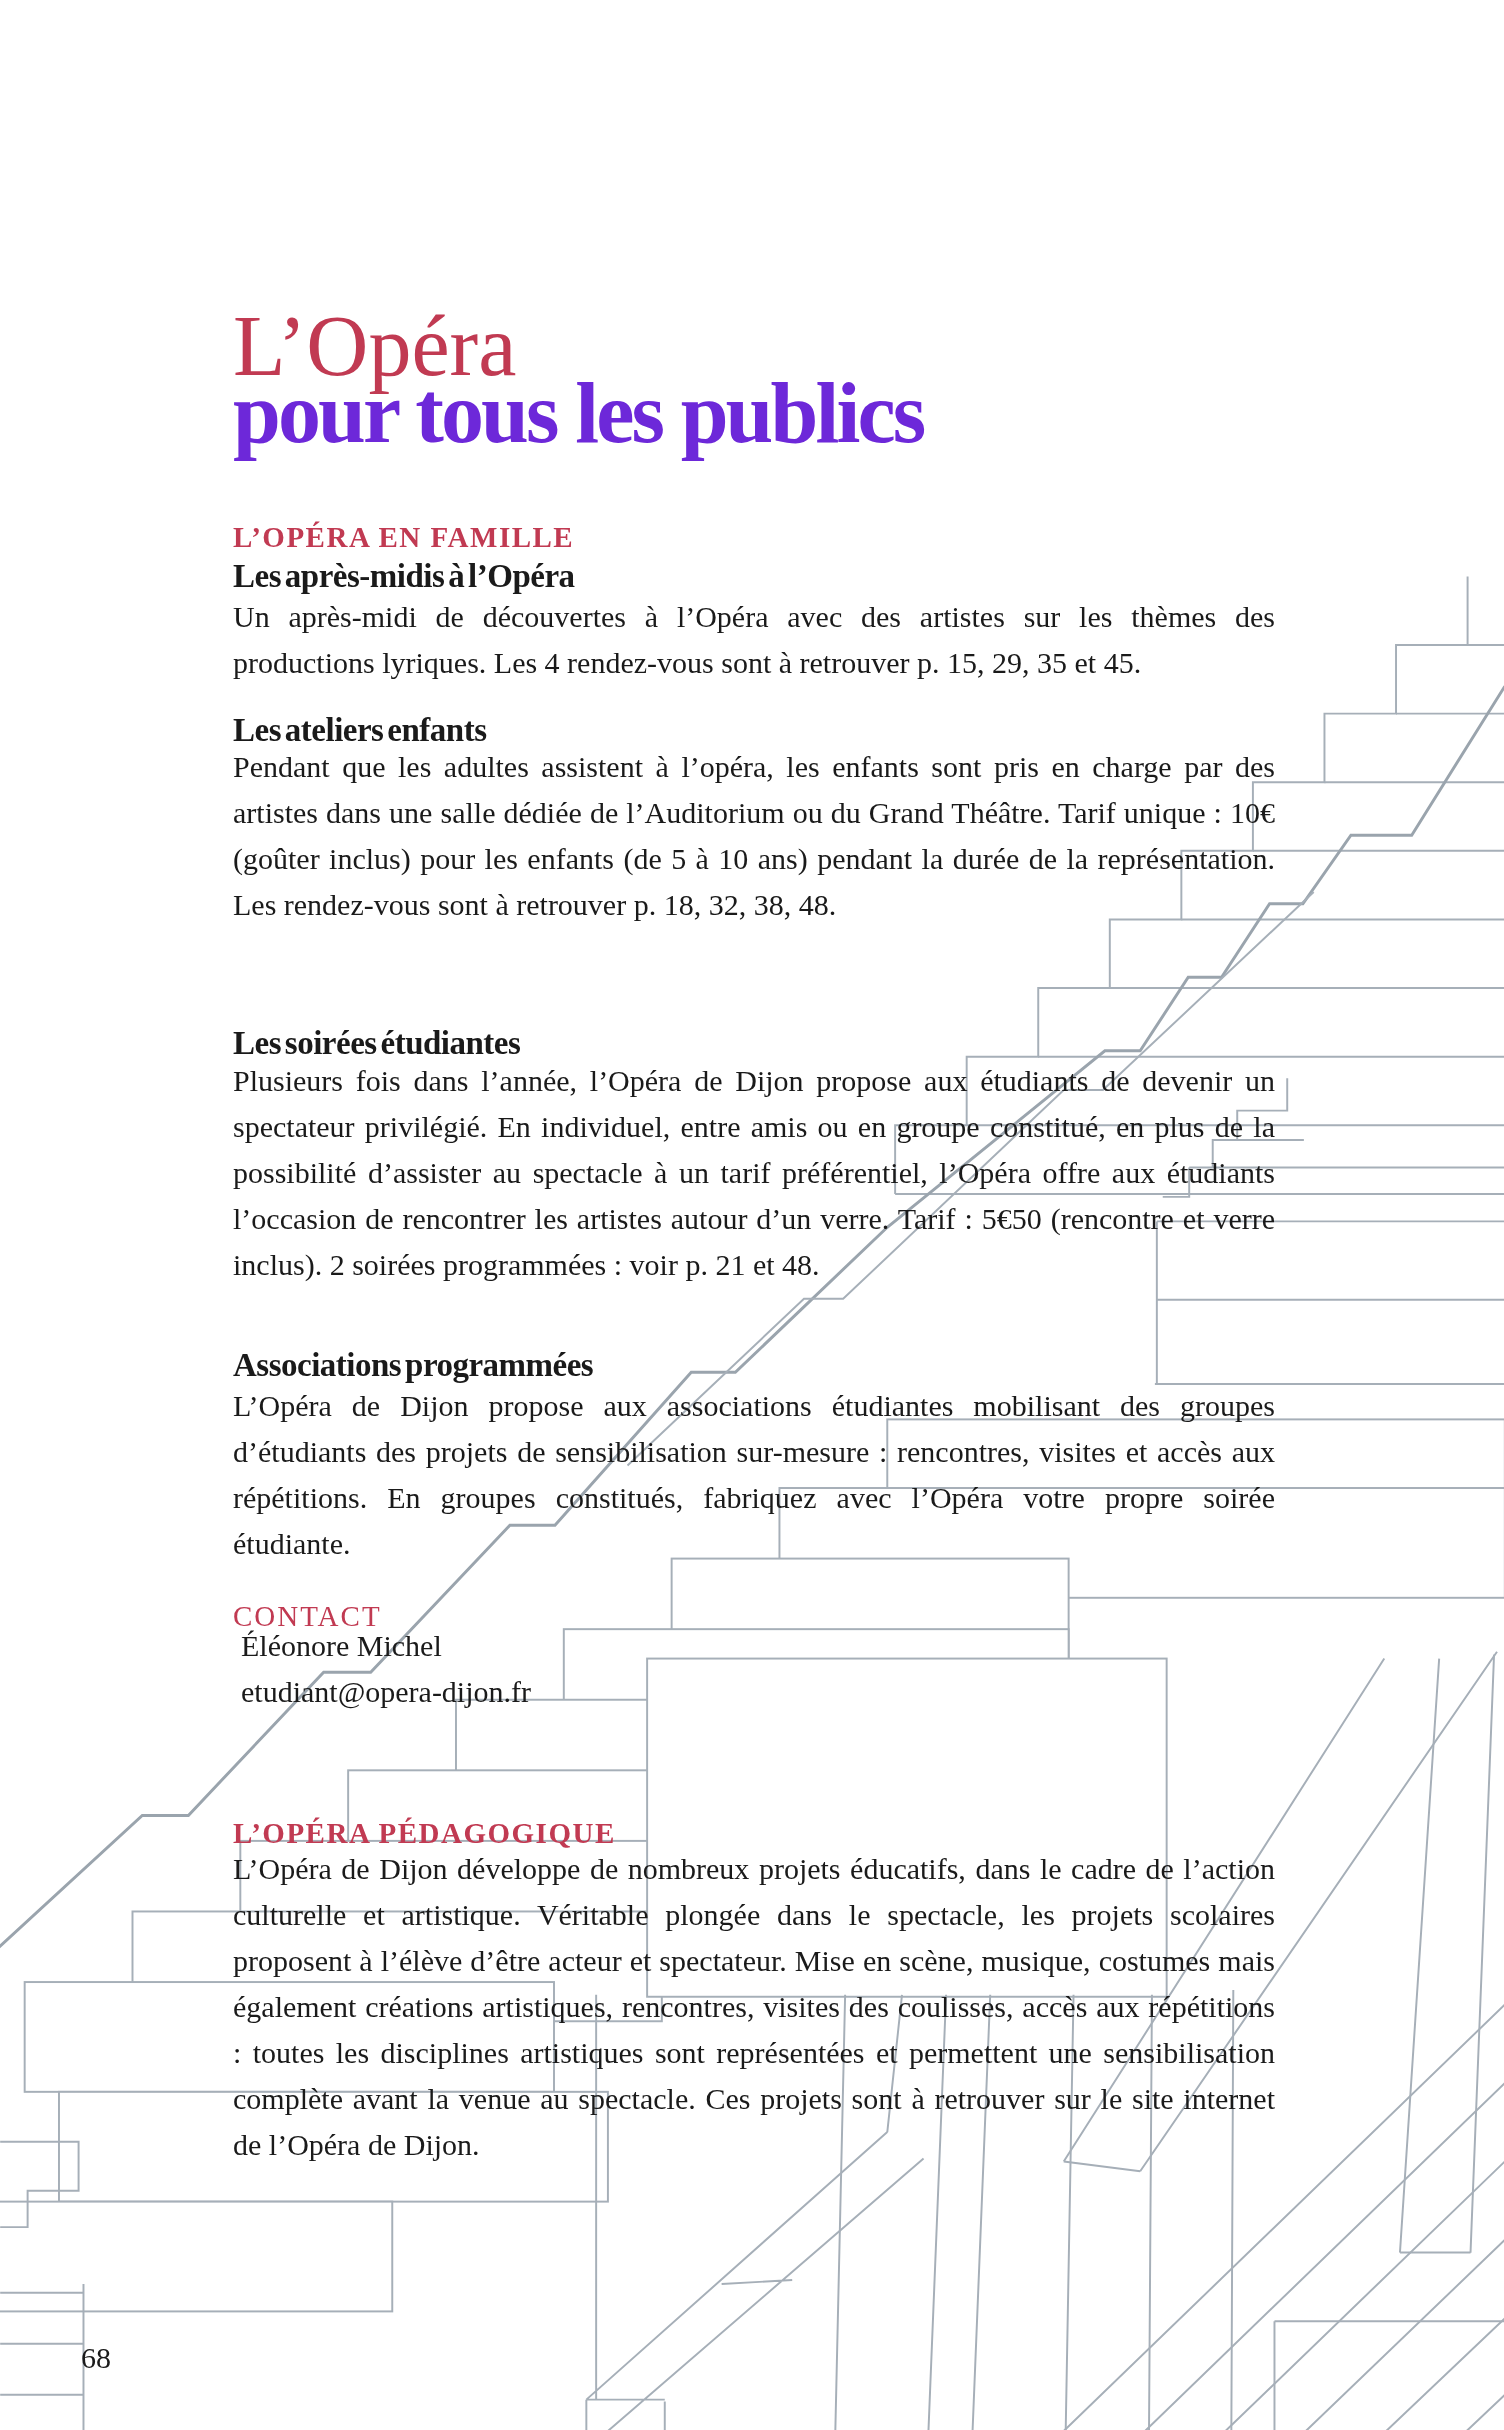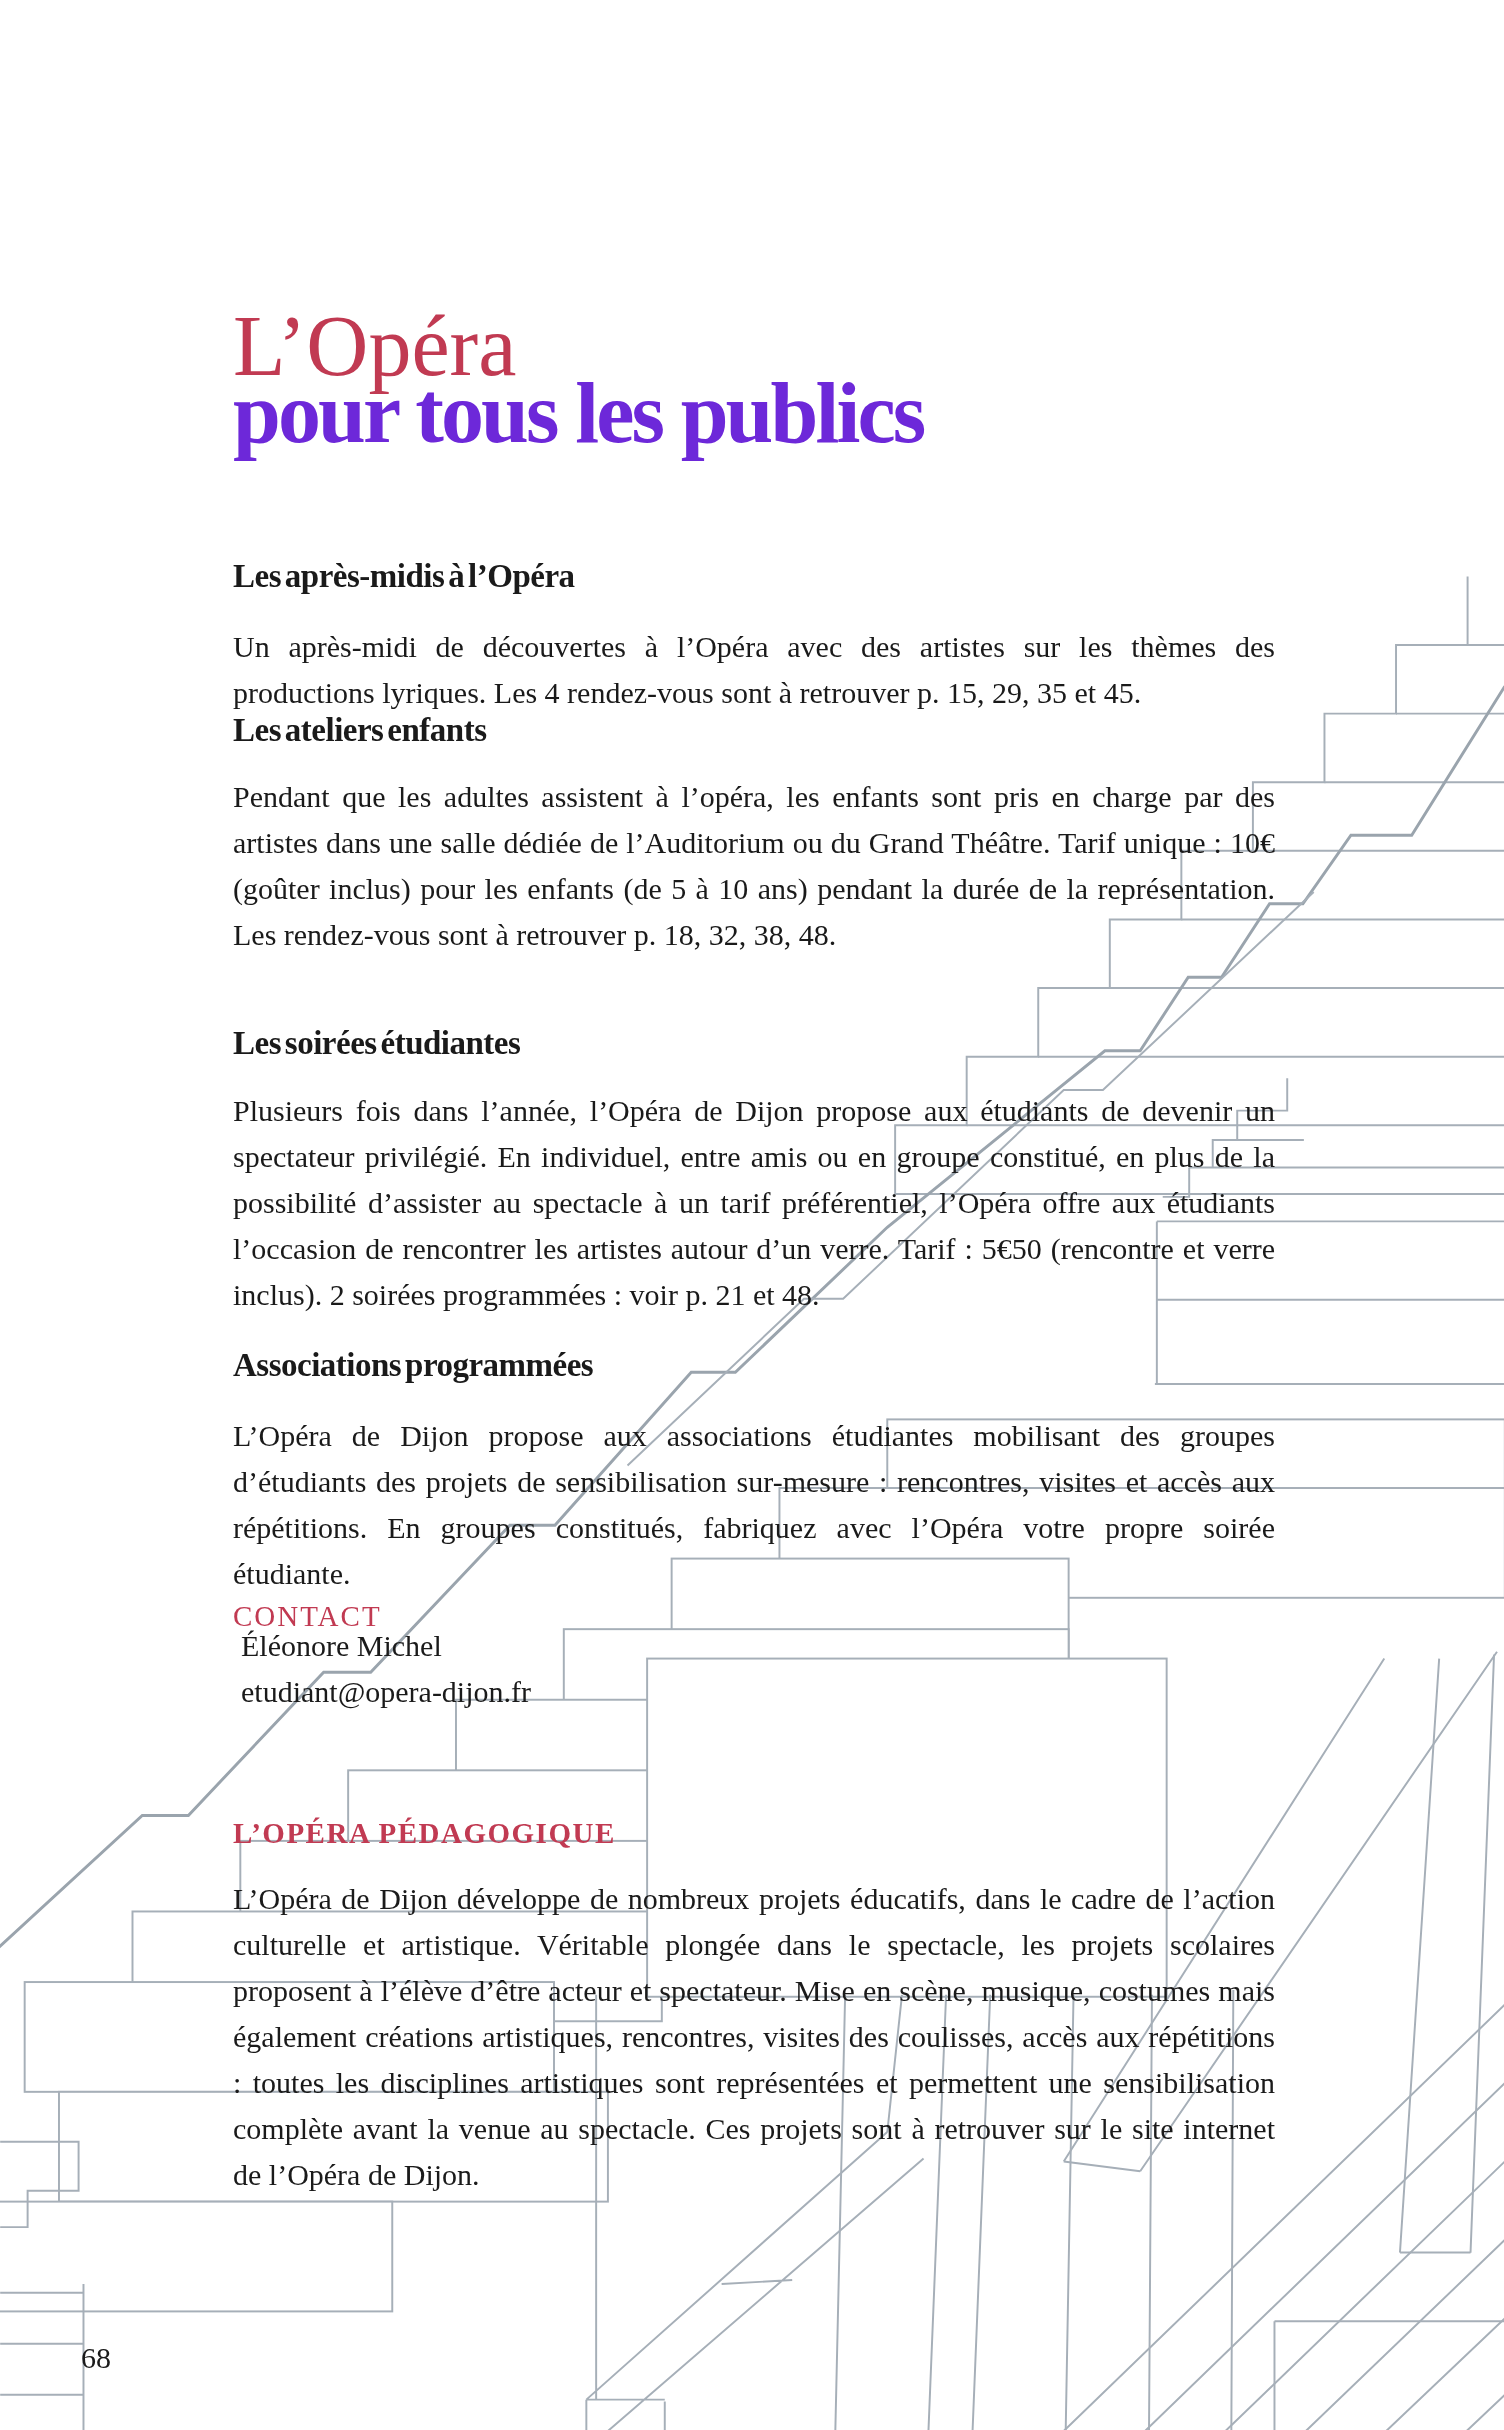--- a/index.html
+++ b/index.html
@@ -5,21 +5,21 @@
   html,body{margin:0;padding:0;background:#ffffff;}
   .page{position:relative;width:1505px;height:2431px;background:#ffffff;overflow:hidden;
         font-family:"Liberation Serif", serif;color:#1a1a1a;}
   .art{position:absolute;inset:0;z-index:0;}
   .blk{position:absolute;left:233px;width:1042px;z-index:2;}
   .title1{font-size:86px;line-height:1;color:#c13a52;letter-spacing:0px;margin-top:40px;}
   .title2{font-size:86px;line-height:1;color:#6d28d9;font-weight:bold;letter-spacing:-2.9px;}
   .kicker{font-size:29px;line-height:33px;color:#c13a52;font-weight:bold;letter-spacing:1.5px;}
   .kicker.light{font-weight:normal;letter-spacing:2px;}
   .subhead{font-size:33px;line-height:39px;font-weight:bold;word-spacing:-3.9px;letter-spacing:-0.5px;}
-  .body{font-size:30px;line-height:46px;text-align:justify;text-align-last:left;hyphens:auto;margin-top:30px;}
+  .body{font-size:30px;line-height:46px;text-align:justify;text-align-last:left;hyphens:auto;}
   .contact-line{font-size:30px;line-height:46px;margin-left:8px;}
   .pagenum{position:absolute;left:81px;top:2341px;font-size:30px;z-index:2;}
   svg .ln{fill:none;stroke:#a6afb8;stroke-width:2;}
   svg .ln3{fill:none;stroke:#9aa4ad;stroke-width:3;}
   svg .wrect{fill:#ffffff;stroke:#a6afb8;stroke-width:2;}
 </style>
 </head>
 <body>
 
 <div class="page">
@@ -59,20 +59,21 @@
     <path class="ln" d="M1085 2480 L1535 2045 M1168 2480 L1535 2125 M1250 2480 L1535 2205 M1332 2480 L1535 2285 M1414 2480 L1535 2365 M1496 2480 L1535 2443"></path>
 
     <path class="ln" d="M1300 2368 H1535 M1300 2368 V2480"></path>
 
     <path class="ln" d="M85 2330 V2480 M0 2339 H85 M0 2391 H85 M0 2443 H85 M0 2185 H80 V2235 H28 V2272 H0"></path>
   </svg>
 
   <div class="blk title1" style="top:263px">L’Opéra</div>
   <div class="blk title2" style="top:370px">pour tous les publics</div>
 
+  <div class="blk kicker" style="top:521px">L’OPÉRA EN FAMILLE</div>
   <div class="blk subhead" style="top:557px">Les après-midis à l’Opéra</div>
   <div class="blk body" style="top:594px">Un après-midi de découvertes à l’Opéra avec des artistes sur les thèmes des productions lyriques. Les 4 rendez-vous sont à retrouver p. 15, 29, 35 et 45.</div>
   <div class="blk subhead" style="top:711px">Les ateliers enfants</div>
   <div class="blk body" style="top:744px">Pendant que les adultes assistent à l’opéra, les enfants sont pris en charge par des artistes dans une salle dédiée de l’Auditorium ou du Grand Théâtre. Tarif unique : 10€ (goûter inclus) pour les enfants (de 5 à 10 ans) pendant la durée de la représentation. Les rendez-vous sont à retrouver p. 18, 32, 38, 48.</div>
 
   <div class="blk subhead" style="top:1024px">Les soirées étudiantes</div>
   <div class="blk body" style="top:1058px">Plusieurs fois dans l’année, l’Opéra de Dijon propose aux étudiants de devenir un spectateur privilégié. En individuel, entre amis ou en groupe constitué, en plus de la possibilité d’assister au spectacle à un tarif préférentiel, l’Opéra offre aux étudiants l’occasion de rencontrer les artistes autour d’un verre. Tarif : 5€50 (rencontre et verre inclus). 2 soirées programmées : voir p. 21 et 48.</div>
   <div class="blk subhead" style="top:1346px">Associations programmées</div>
   <div class="blk body" style="top:1383px">L’Opéra de Dijon propose aux associations étudiantes mobilisant des groupes d’étudiants des projets de sensibilisation sur-mesure : rencontres, visites et accès aux répétitions. En groupes constitués, fabriquez avec l’Opéra votre propre soirée étudiante.</div>
 

